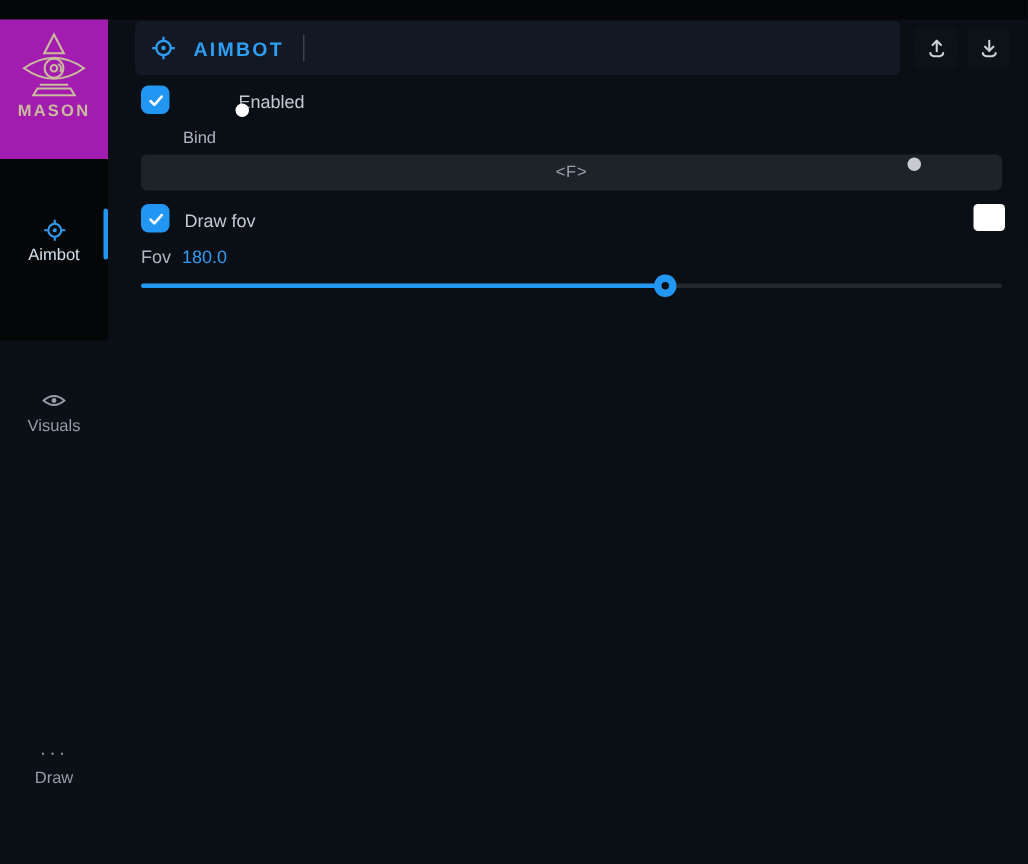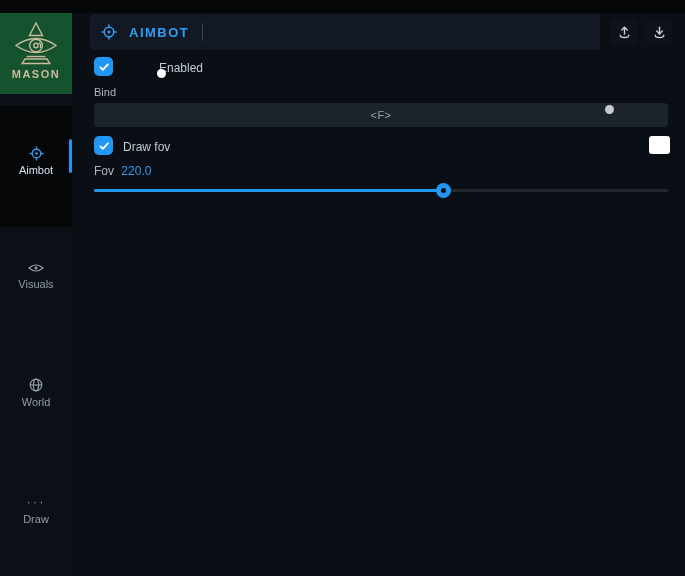--- a/index.html
+++ b/index.html
@@ -4,21 +4,21 @@
 <style>
   * { margin:0; padding:0; box-sizing:border-box; }
   html,body { width:685px; height:576px; background:#0a0e15; overflow:hidden;
               font-family:"Liberation Sans", sans-serif; }
   .app { position:relative; width:685px; height:576px; background:#0a0e15; }
 
   .top-strip { position:absolute; left:0; top:0; width:685px; height:13px; background:#050608; }
 
   
   .sidebar { position:absolute; left:0; top:13px; width:72px; height:563px; background:#0b0f16; }
-  .logo-block { position:absolute; left:0; top:0; width:72px; height:81px; background:#14532d;
+  .logo-block { position:absolute; left:0; top:0; width:72px; height:93px; background:#a21caf;
                 display:flex; flex-direction:column; align-items:center; }
   .logo-block svg { margin-top:7px; }
   .logo-text { margin-top:2px; font-size:11px; font-weight:bold; letter-spacing:1.5px; color:#c9bb9d; }
 
   .active-block { position:absolute; left:0; top:93px; width:72px; height:121px; background:#050608; }
   .active-indicator { position:absolute; left:69px; top:126px; width:3px; height:34px; background:#2196f3; border-radius:2px; }
 
   .side-item { position:absolute; left:0; width:72px; text-align:center; cursor:pointer; }
   .side-item .icon { display:block; height:15px; }
   .side-item .lbl { display:block; margin-top:3px; font-size:11px; color:#959ea8; }
@@ -48,21 +48,21 @@
   .cb-enabled { left:94px; top:57px; }
   .cb-drawfov { left:94px; top:136px; }
   .cb-label { position:absolute; font-size:12px; color:#c3cbd3; }
   .lbl-enabled { left:123px; top:61px;margin-left:36px; }
   .lbl-drawfov { left:123px; top:140px; }
 
   .cursor-dot { position:absolute; left:157px; top:69px; width:9px; height:9px; border-radius:50%;
                 background:#ffffff; box-shadow:0 0 3px rgba(0,0,0,.6); }
   .input-dot  { position:absolute; left:605px; top:105px; width:9px; height:9px; border-radius:50%; background:#c7cbcf; }
 
-  .small-label { position:absolute; font-size:11px; color:#aeb6bf; }
+  .small-label { position:absolute; font-size:11px; color:#aeb6bf;margin-left:28px; }
   .lbl-bind { left:94px; top:86px; }
   .bind-input { position:absolute; left:94px; top:103px; width:574px; height:24px;
                 background:#1c2329; border-radius:4px; display:flex; align-items:center; justify-content:center;
                 cursor:pointer; }
   .bind-input span { font-size:11px; color:#99a1aa; letter-spacing:0.5px; }
 
   .color-swatch { position:absolute; left:649px; top:136px; width:21px; height:18px;
                   border-radius:3px; background:#ffffff; cursor:pointer; }
 
   .fov-row { position:absolute; left:94px; top:164px; font-size:12px; }
@@ -116,30 +116,20 @@
     <div class="side-item item-visuals">
       <span class="icon">
         <svg width="16" height="12" viewBox="0 0 16 12" fill="none" stroke="#959ea8" stroke-width="1.2">
           <path d="M1,6 Q8,0 15,6 Q8,12 1,6 Z"></path>
           <circle cx="8" cy="6" r="1.6" fill="#959ea8" stroke="none"></circle>
         </svg>
       </span>
       <span class="lbl">Visuals</span>
     </div>
 
-    <div class="side-item item-world">
-      <span class="icon">
-        <svg width="14" height="14" viewBox="0 0 14 14" fill="none" stroke="#959ea8" stroke-width="1.2">
-          <circle cx="7" cy="7" r="5.8"></circle>
-          <ellipse cx="7" cy="7" rx="2.6" ry="5.8"></ellipse>
-          <line x1="1.2" y1="7" x2="12.8" y2="7"></line>
-        </svg>
-      </span>
-      <span class="lbl">World</span>
-    </div>
 
     <div class="side-item item-misc">
       <span class="icon">···</span>
       <span class="lbl">Draw</span>
     </div>
   </aside>
 
   <div class="header-bar">
     <span class="hicon">
       <svg width="16" height="16" viewBox="0 0 16 16" fill="none" stroke="#2e9df2" stroke-width="1.5">
@@ -187,21 +177,21 @@
   <div class="checkbox cb-drawfov">
     <svg width="12" height="12" viewBox="0 0 12 12" fill="none" stroke="#ffffff" stroke-width="1.8" stroke-linecap="round" stroke-linejoin="round">
       <polyline points="2.4,6.4 4.9,8.9 9.8,3.4"></polyline>
     </svg>
   </div>
   <span class="cb-label lbl-drawfov">Draw fov</span>
   <div class="color-swatch" style="background: rgb(255, 255, 255);"></div>
 
   <div class="fov-row">
     <span class="fov-name">Fov</span>
-    <span class="fov-value">220.0</span>
+    <span class="fov-value">180.0</span>
   </div>
 
   <div class="slider">
     <div class="slider-track"></div>
     <div class="slider-fill" style="width: 61%;"></div>
     <div class="slider-handle" style="left: 61%;"></div>
   </div>
 </div>
 
 </body></html>

